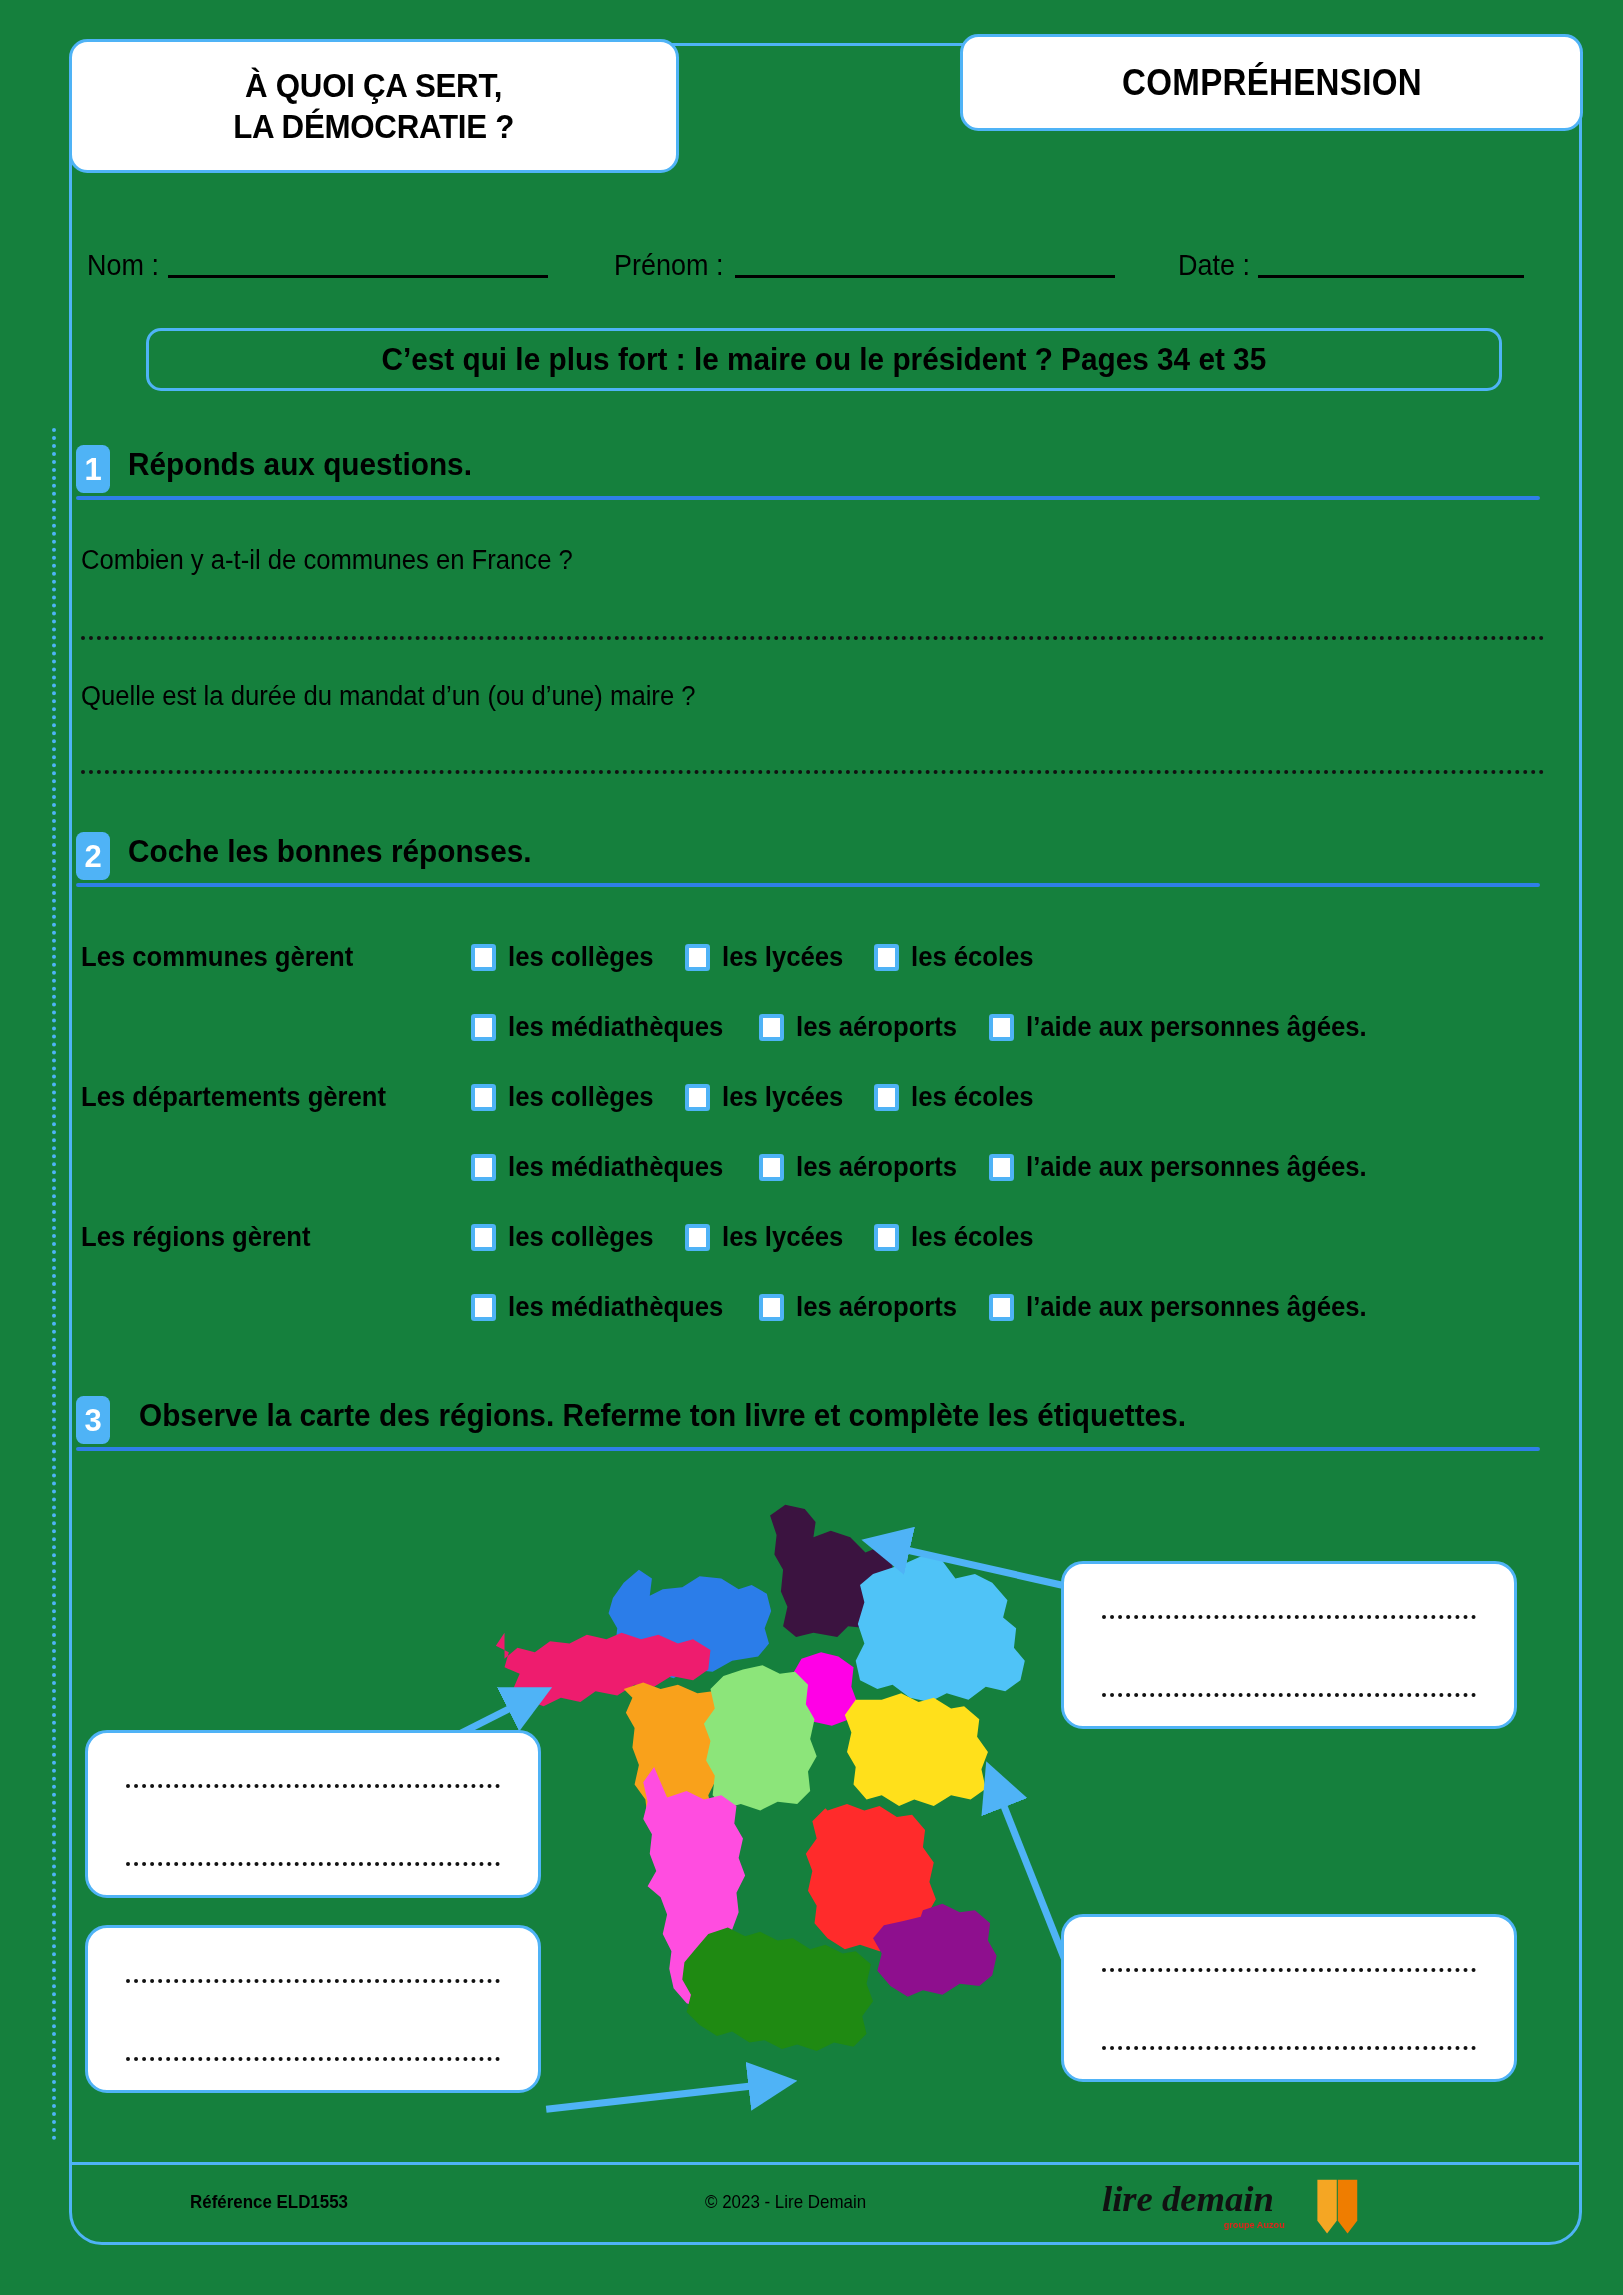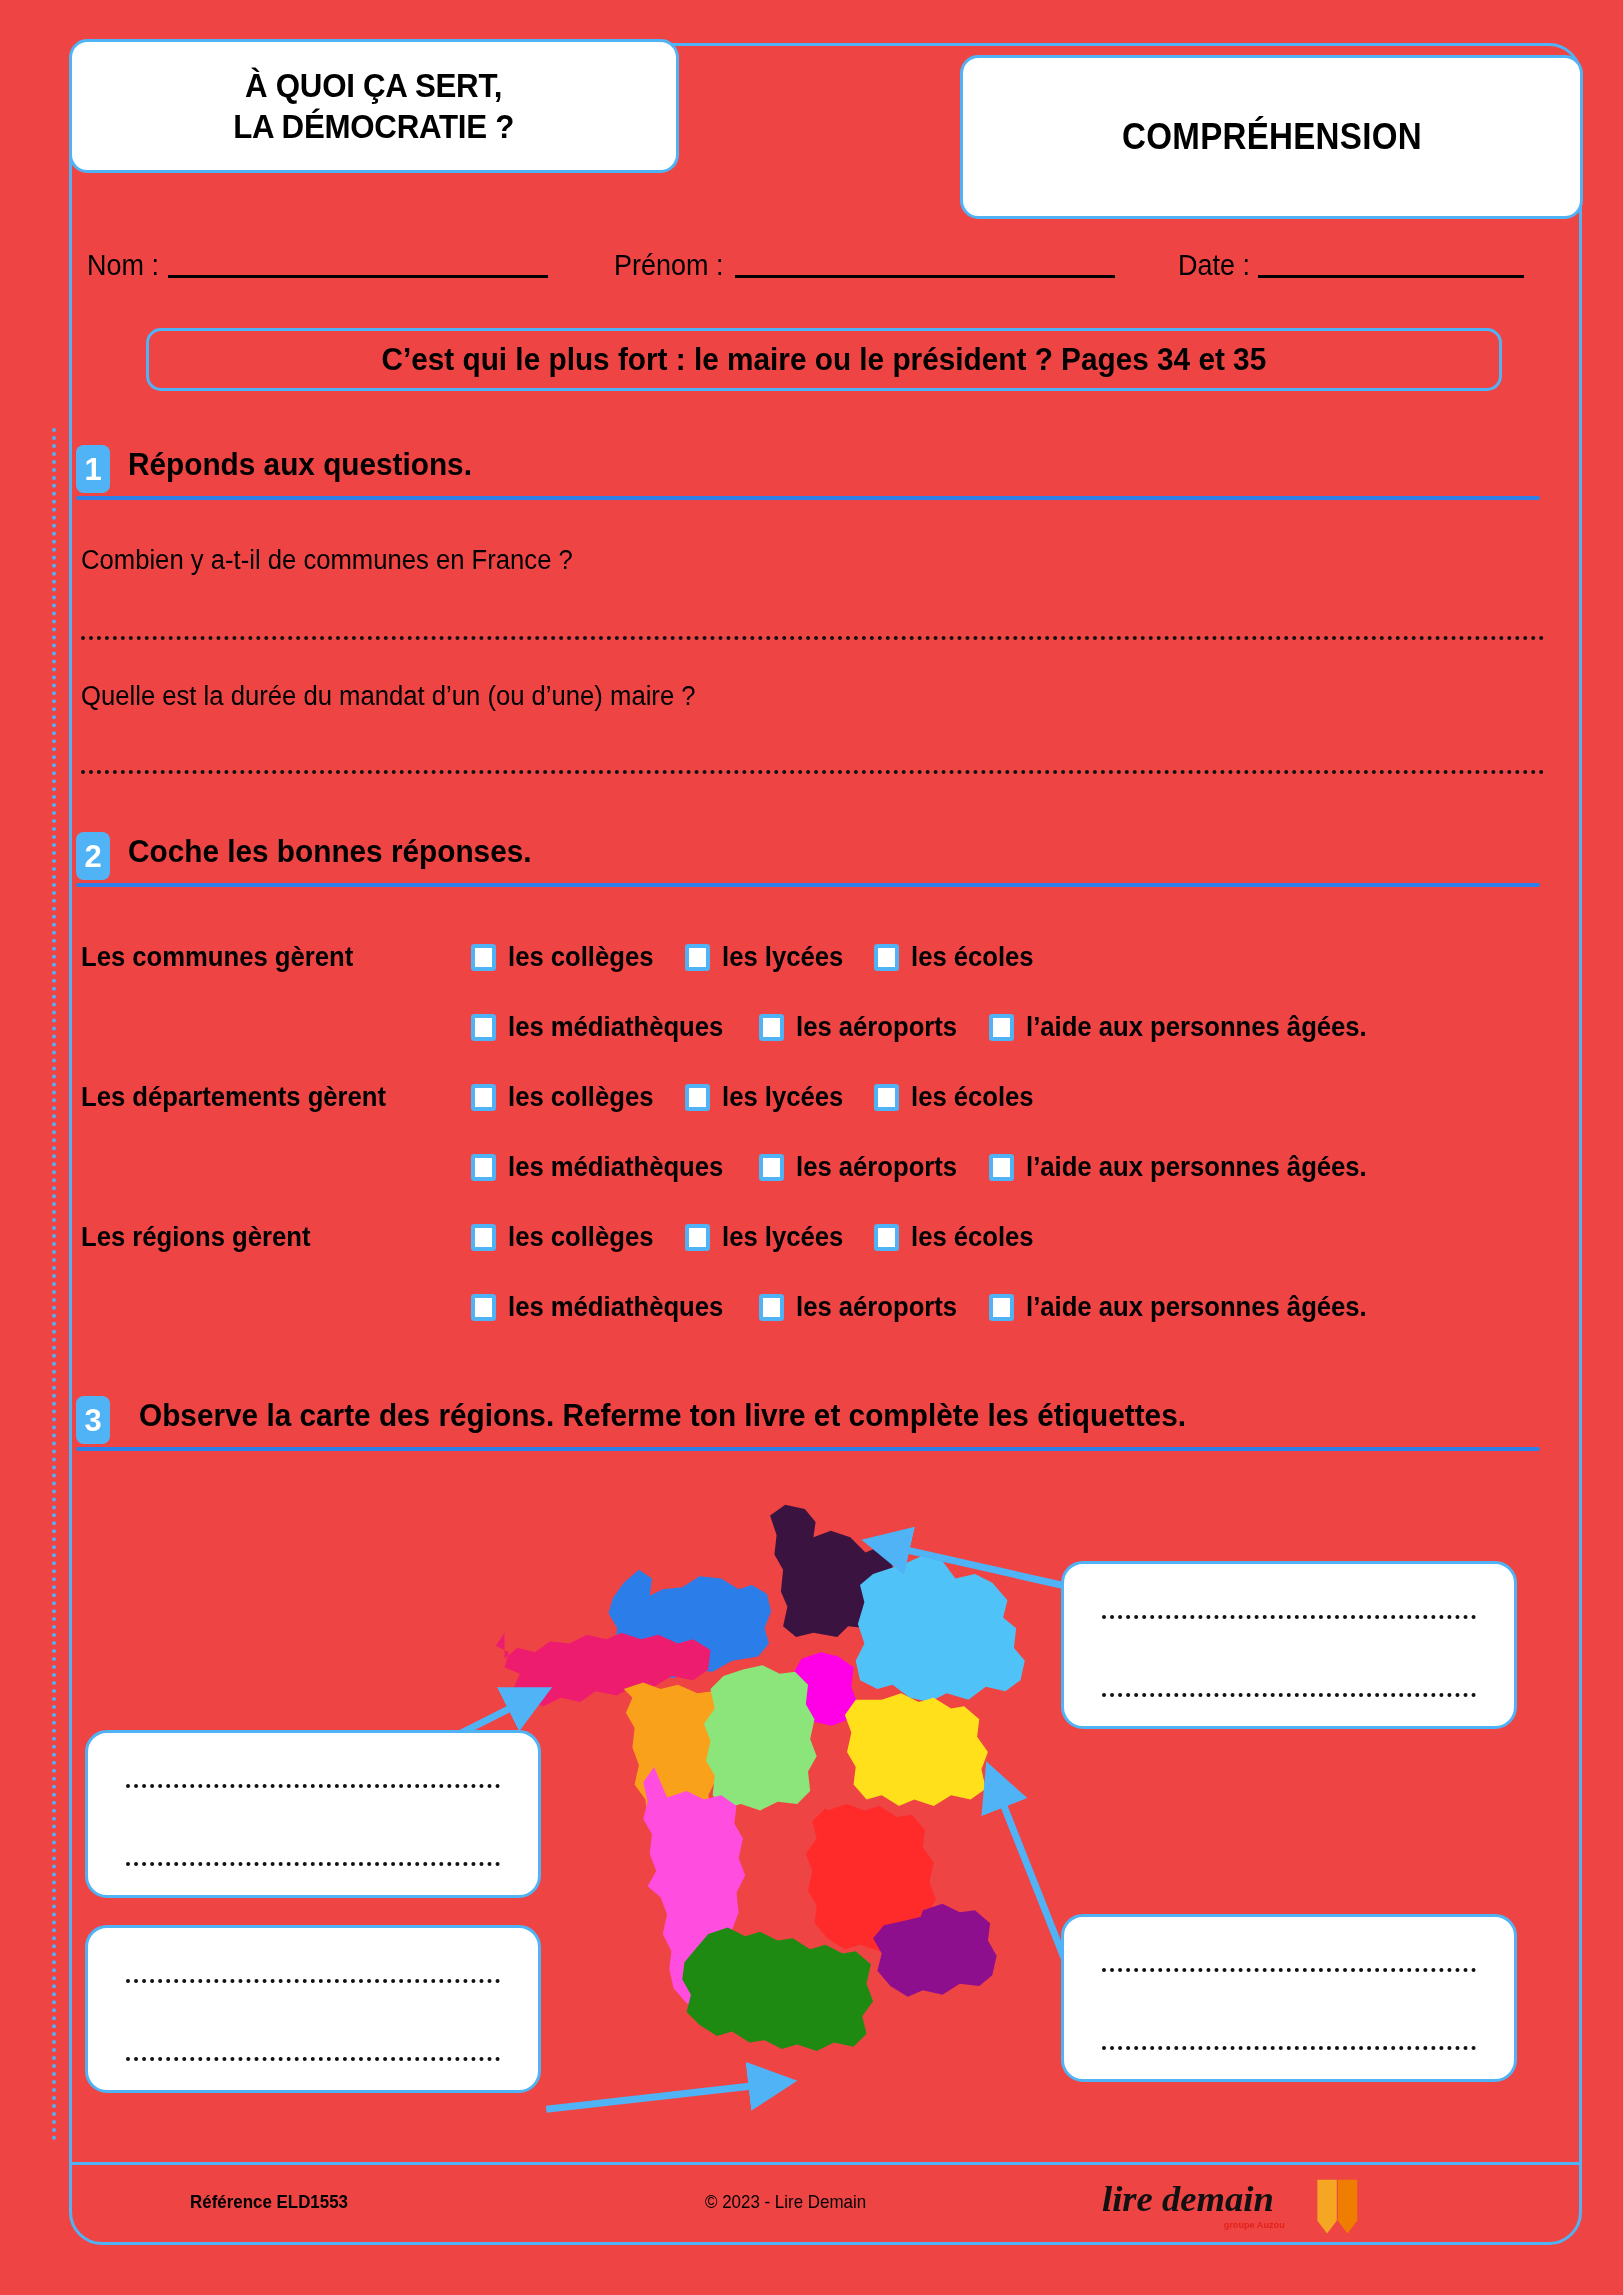--- a/index.html
+++ b/index.html
@@ -8,21 +8,21 @@
     background: #ffffff;
   }
   body {
     font-family: "Liberation Sans", sans-serif;
     color: #000000;
   }
   #page {
     position: relative;
     width: 1623px;
     height: 2295px;
-    background: #ef4444;
+    background: #15803d;
     overflow: hidden;
   }
 
   
   .page-frame {
     position: absolute;
     left: 69px;
     top: 43px;
     width: 1513px;
     height: 2202px;
@@ -46,21 +46,21 @@
     border: 3.8px solid #4fb3f6;
     border-radius: 18.4px;
     background: #ffffff;
     display: flex;
     align-items: center;
     justify-content: center;
     box-sizing: border-box;
     text-align: center;
   }
   #hdr-left  { left: 69px;  top: 39px; width: 610px; height: 134px; }
-  #hdr-right { left: 960px; top: 55px; width: 623px; height: 164px; text-align: right; }
+  #hdr-right { left: 960px; top: 34px; width: 623px; height: 97px; text-align: right; }
 
   .hdr-title {
     font-weight: bold;
     font-size: 34px;
     line-height: 1.22;
     letter-spacing: -0.3px;
     transform: scaleX(0.92);
   }
   .hdr-title-wide { font-size: 36px; letter-spacing: 0.3px; }
 

